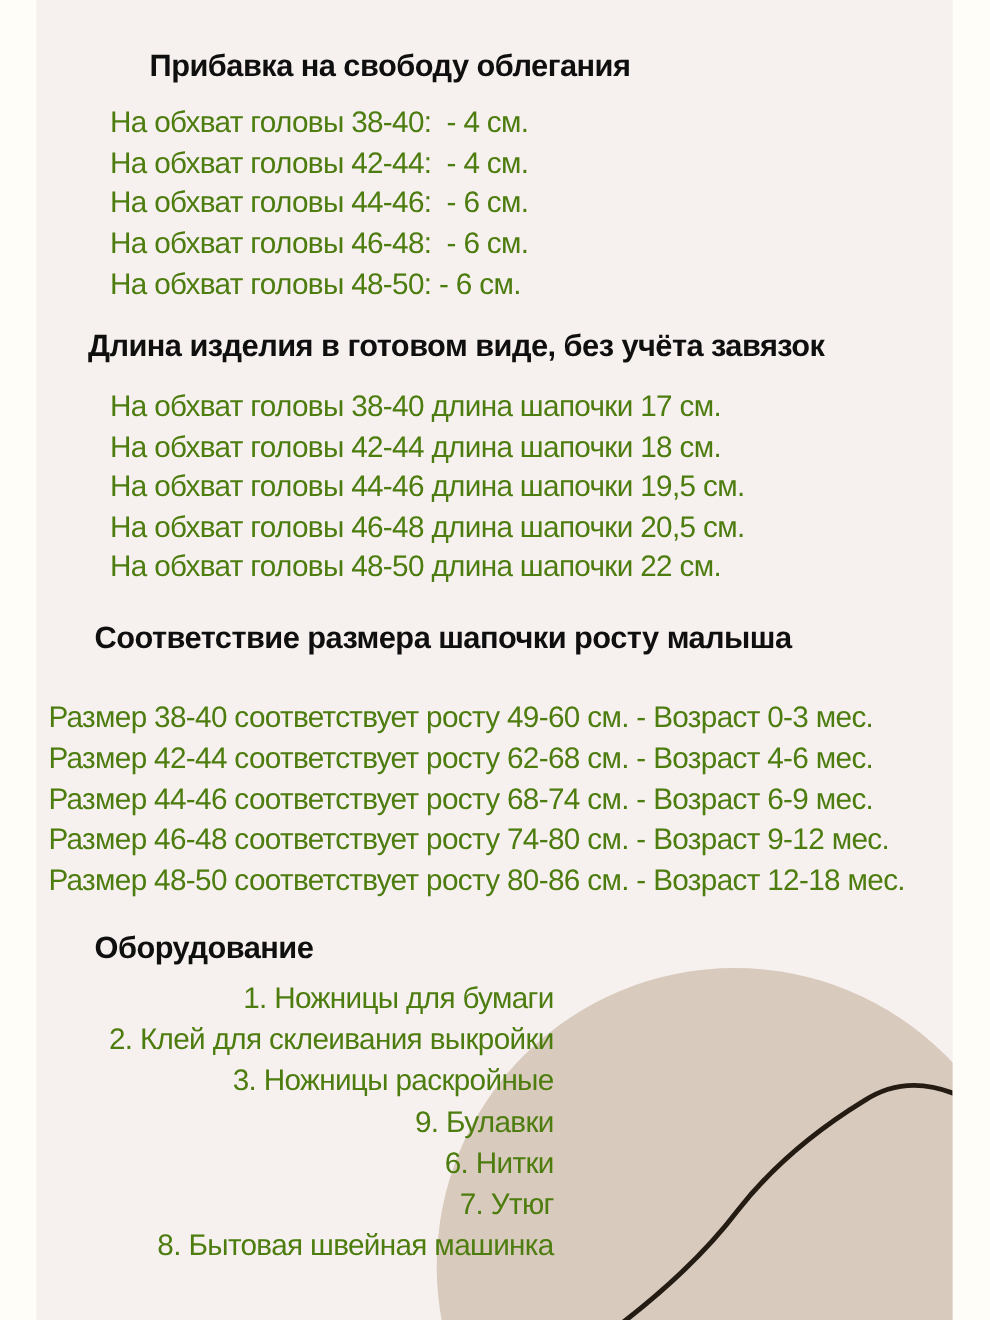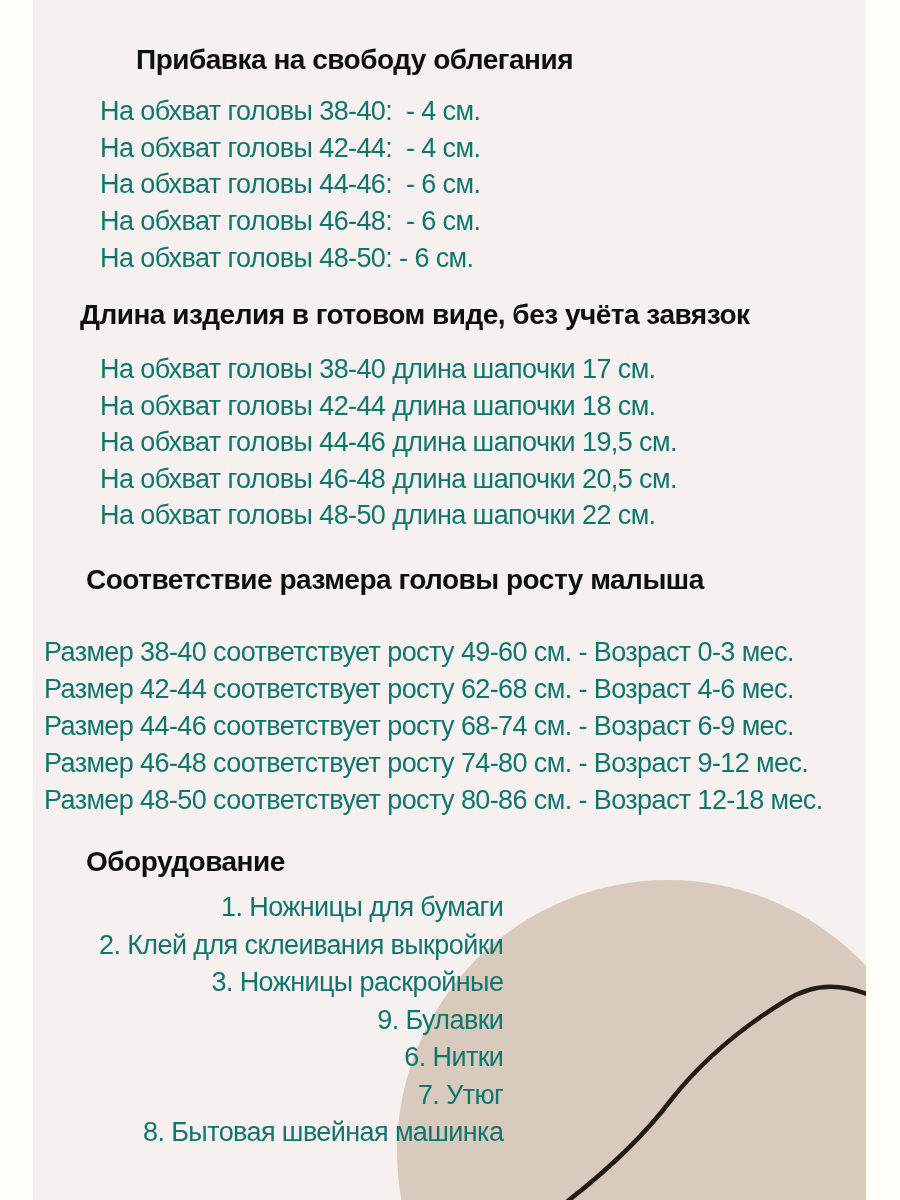--- a/index.html
+++ b/index.html
@@ -20,21 +20,21 @@
     border-radius:50%;background:#d8cabc;
   }
   .curve-svg{position:absolute;left:0;top:0;width:833px;height:1200px;}
   .text-layer{position:absolute;inset:0;}
   .h{
     position:absolute;
     font-weight:bold;color:#0f0f0f;
     font-size:28px;line-height:32px;letter-spacing:-0.5px;
     white-space:pre;
   }
-  .list{position:absolute;color:#0f766e;font-size:27px;letter-spacing:-0.6px;}
+  .list{position:absolute;color:#4d7c0f;font-size:27px;letter-spacing:-0.6px;}
   .list .li{white-space:pre;}
   #list-ease{left:100px;top:93px;}
   #list-ease .li{line-height:36.7px;}
   #h-ease{left:104px;top:44px;margin-left:32px;}
   #h-length{left:80px;top:299px;}
   #list-length{left:100px;top:351px;}
   #list-length .li{line-height:36.6px;}
   #h-size{left:86px;top:564px;}
   #list-size{left:44px;top:634px;}
   #list-size .li{line-height:37px;}
@@ -67,21 +67,21 @@
 
     <div class="h" id="h-length">Длина изделия в готовом виде, без учёта завязок</div>
     <div class="list" id="list-length">
       <div class="li">На обхват головы 38-40 длина шапочки 17 см.</div>
       <div class="li">На обхват головы 42-44 длина шапочки 18 см.</div>
       <div class="li">На обхват головы 44-46 длина шапочки 19,5 см.</div>
       <div class="li">На обхват головы 46-48 длина шапочки 20,5 см.</div>
       <div class="li">На обхват головы 48-50 длина шапочки 22 см.</div>
     </div>
 
-    <div class="h" id="h-size">Соответствие размера головы росту малыша</div>
+    <div class="h" id="h-size">Соответствие размера шапочки росту малыша</div>
     <div class="list" id="list-size">
       <div class="li">Размер 38-40 соответствует росту 49-60 см. - Возраст 0-3 мес.</div>
       <div class="li">Размер 42-44 соответствует росту 62-68 см. - Возраст 4-6 мес.</div>
       <div class="li">Размер 44-46 соответствует росту 68-74 см. - Возраст 6-9 мес.</div>
       <div class="li">Размер 46-48 соответствует росту 74-80 см. - Возраст 9-12 мес.</div>
       <div class="li">Размер 48-50 соответствует росту 80-86 см. - Возраст 12-18 мес.</div>
     </div>
 
     <div class="h" id="h-equip">Оборудование</div>
     <div class="list" id="list-equip">

